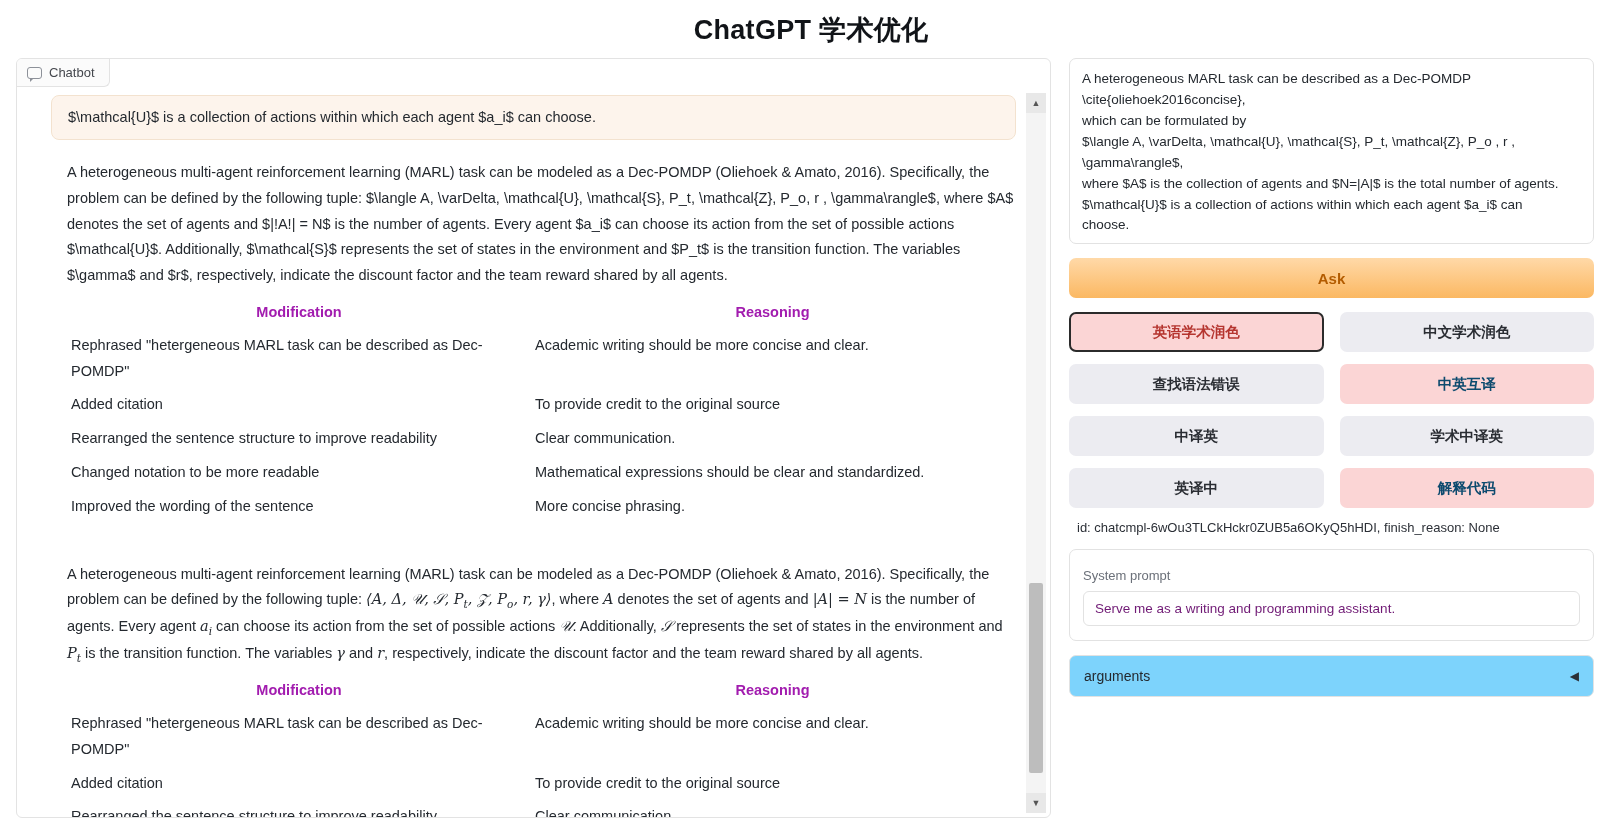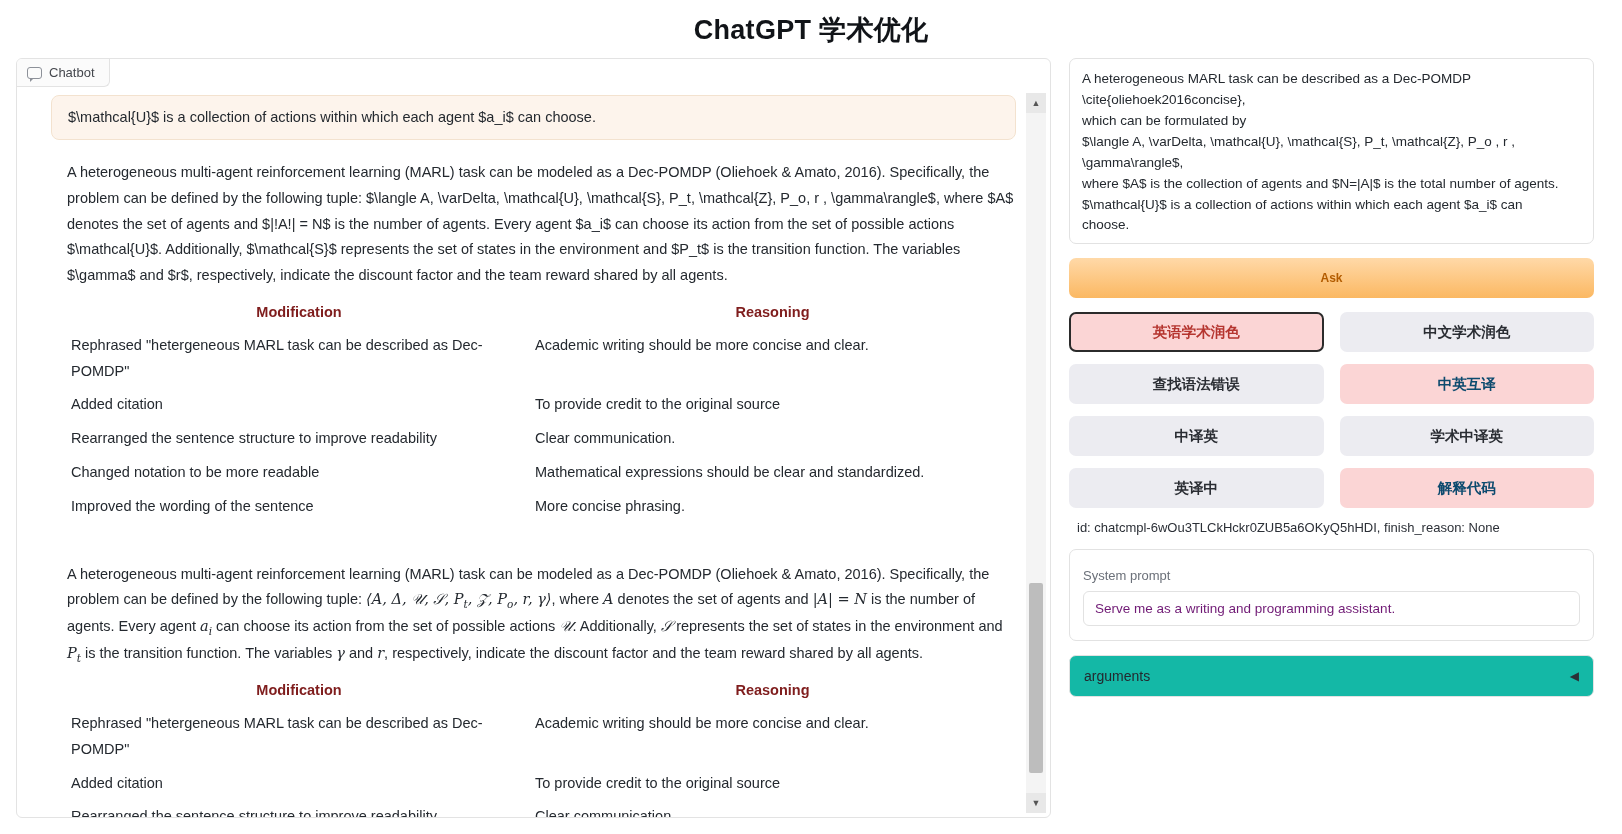--- a/index.html
+++ b/index.html
@@ -94,21 +94,21 @@
   .tbl {
     width: 100%;
     border-collapse: collapse;
     margin-top: 6px;
     font-size: 14.5px;
   }
   .tbl th {
     font-weight: bold;
     padding: 3px 4px;
     text-align: center;
-    color: #7f1d1d;
+    color: #a21caf;
   }
   .tbl td {
     padding: 4px 4px;
     vertical-align: top;
     color: #24292f;
   }
   .tbl td.c0 { width: 49%; }
   .spacer-gap { height: 26px; }
   
   .scrollbar {
@@ -154,21 +154,21 @@
     overflow: hidden;
     white-space: pre-wrap;
   }
   .ask-btn {
     height: 40px;
     border: none;
     border-radius: 7px;
     background: linear-gradient(180deg,#ffd9a8 0%, #fbb862 100%);
     color: #b35c00;
     font-weight: bold;
-    font-size: 12px;
+    font-size: 15px;
     cursor: pointer;
   }
   .btn-grid {
     display: grid;
     grid-template-columns: 1fr 1fr;
     gap: 12px 16px;
   }
   .opt-btn {
     height: 40px;
     border-radius: 7px;
@@ -214,21 +214,21 @@
     border-radius: 6px;
     padding: 9px 11px;
     font-size: 13.5px;
     color: #701a75;
     font-family: "Liberation Sans", sans-serif;
     background: #fff;
   }
   .accordion {
     border: 1px solid #e2e2e2;
     border-radius: 7px;
-    background: #14b8a6;
+    background: #7dd3fc;
     height: 42px;
     display: flex;
     align-items: center;
     justify-content: space-between;
     padding: 0 14px;
     font-size: 14px;
     color: #24292f;
     cursor: pointer;
   }
   .accordion .arrow { font-size: 12px; color: #2b2f36; }

